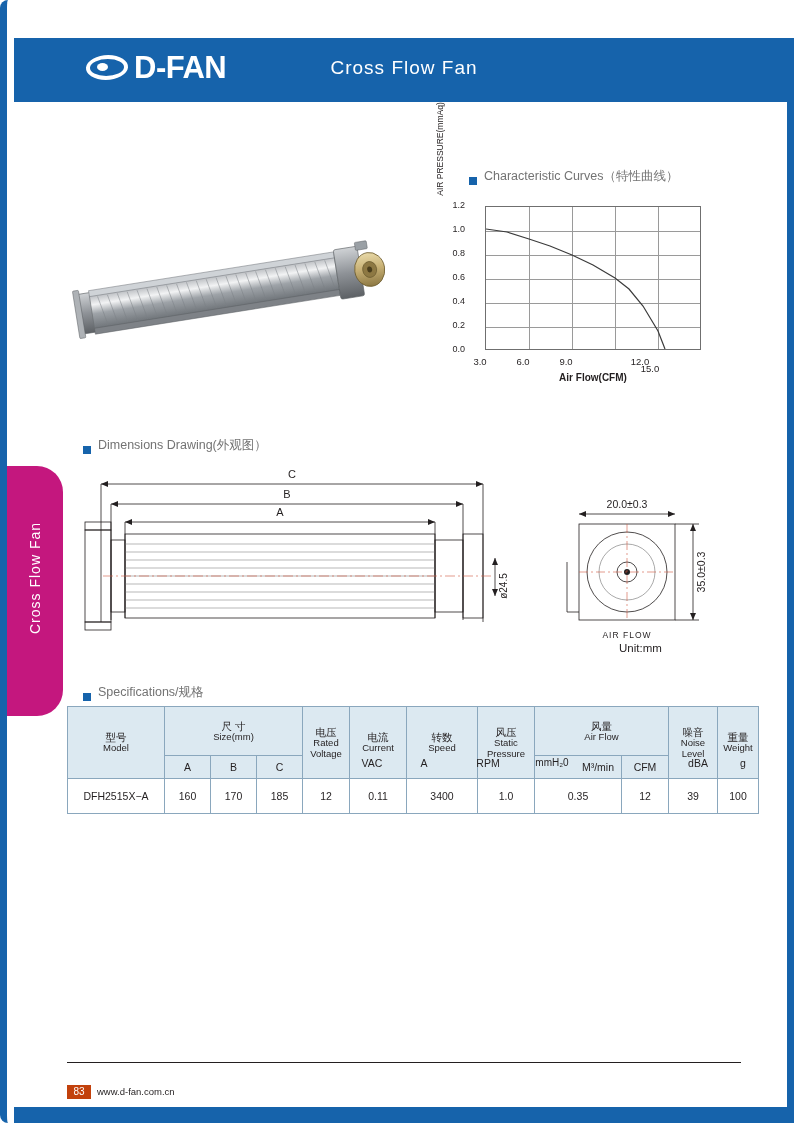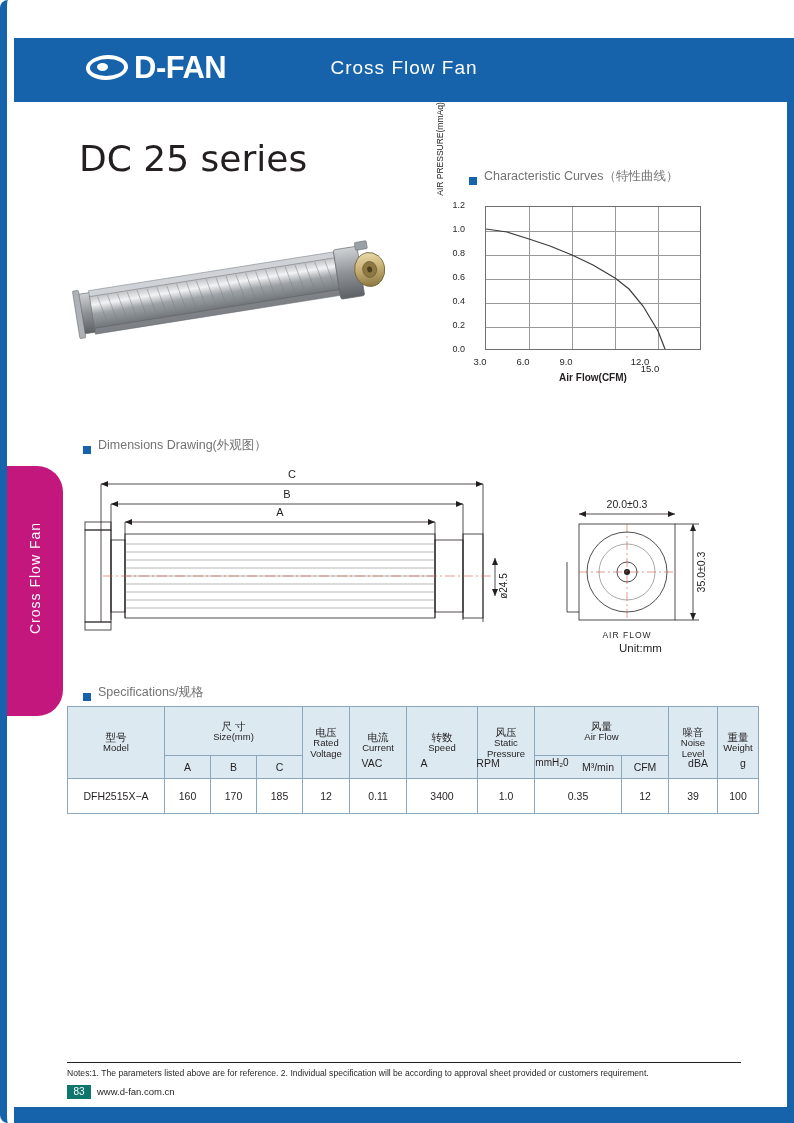--- a/index.html
+++ b/index.html
@@ -114,21 +114,21 @@
   .en{font-size:9.5px;}
   
   .notes{
     position:absolute;left:60px;top:1068px;width:674px;
     font-size:8.6px;color:#231f20;
   }
   .note-rule{
     position:absolute;left:60px;top:1062px;width:674px;height:1px;background:#231f20;
   }
   .pagebox{
-    position:absolute;left:60px;top:1085px;width:24px;height:14px;background:#0f766e;
+    position:absolute;left:60px;top:1085px;width:24px;height:14px;background:#c2410c;
     color:#fff;font-size:10px;text-align:center;line-height:14px;
   }
   .siteurl{position:absolute;left:90px;top:1086px;font-size:9.5px;color:#231f20;}
   .footbar{
     position:absolute;left:7px;bottom:0;width:780px;height:16px;background:#1663ab;
   }
   .topbar{position:absolute;left:7px;top:0;width:780px;height:38px;background:#ffffff;}
 </style>
 </head>
 <body>
@@ -145,21 +145,20 @@
       </div>
       <div class="logo-text">D-FAN</div>
     </div>
     <div class="header-title">Cross Flow Fan</div>
   </div>
 
   <div class="sidetab">
     <span>Cross Flow Fan</span>
   </div>
 
-  <div class="series-title">DC 25 series</div>
 
   <div class="photo">
     <svg width="330" height="110" viewBox="0 0 330 110">
       <defs>
         <linearGradient id="barrel" x1="0" y1="0" x2="0" y2="1">
           <stop offset="0%" stop-color="#b9bcc0"></stop>
           <stop offset="28%" stop-color="#f2f3f4"></stop>
           <stop offset="55%" stop-color="#9ea3a8"></stop>
           <stop offset="100%" stop-color="#6e7378"></stop>
         </linearGradient>
@@ -424,18 +423,17 @@
   <div style="position:absolute;left:60px;top:757px;width:675px;height:22px;pointer-events:none;">
     <div style="position:absolute;left:282px;width:46px;text-align:center;font-size:10.5px;">VAC</div>
     <div style="position:absolute;left:329px;width:56px;text-align:center;font-size:10.5px;">A</div>
     <div style="position:absolute;left:386px;width:70px;text-align:center;font-size:10.5px;">RPM</div>
     <div style="position:absolute;left:457px;width:56px;text-align:center;font-size:10px;">mmH₂0</div>
     <div style="position:absolute;left:607px;width:48px;text-align:center;font-size:10.5px;">dBA</div>
     <div style="position:absolute;left:656px;width:40px;text-align:center;font-size:10.5px;">g</div>
   </div>
 
   <div class="note-rule"></div>
-  <div class="notes">Notes:1. The parameters listed above are for reference.   2. Individual specification will be according to approval sheet provided or customers requirement.</div>
   <div class="pagebox">83</div>
   <div class="siteurl">www.d-fan.com.cn</div>
   <div class="footbar"></div>
 
 </div>
 
 </body></html>

